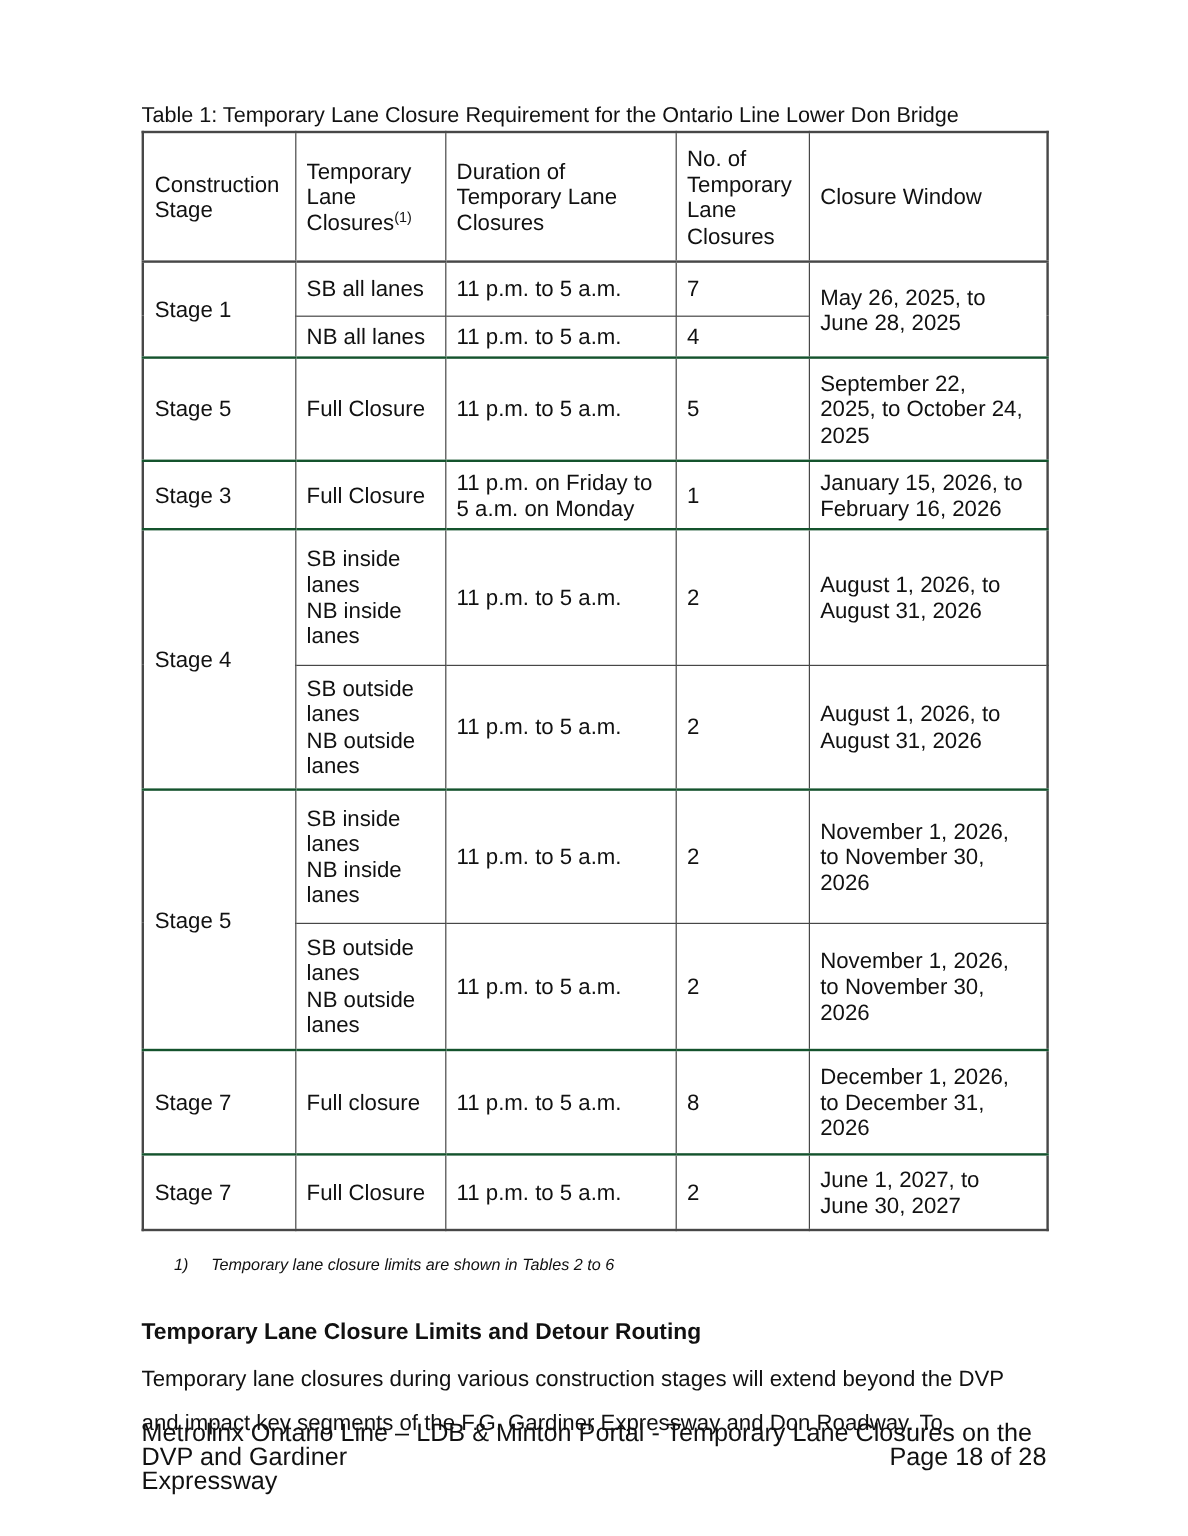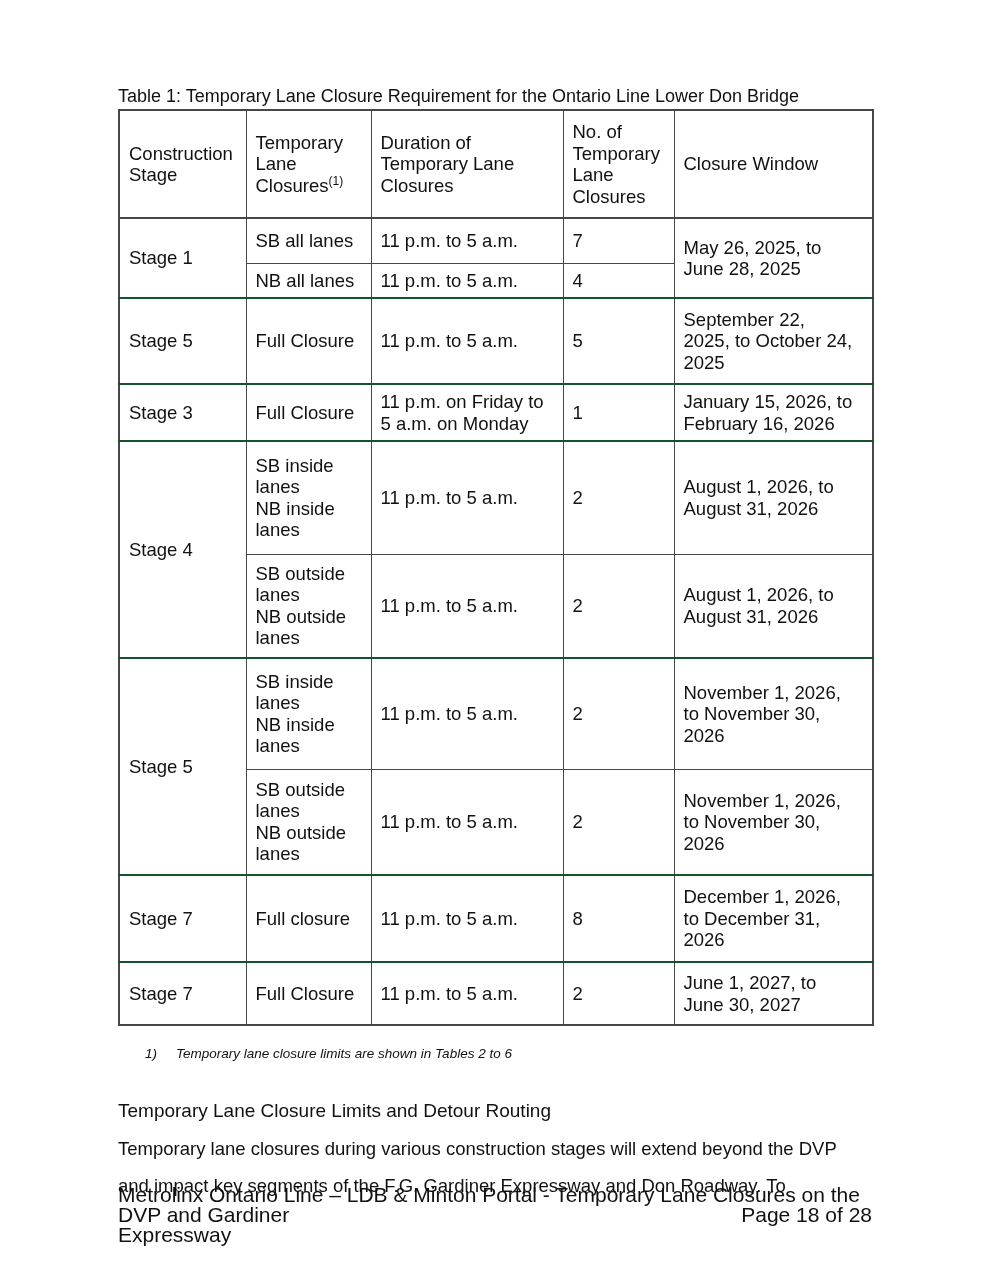--- a/index.html
+++ b/index.html
@@ -52,21 +52,21 @@
     font-size: 13.5px;
     font-style: italic;
     display: flex;
   }
   .footnote .marker { width: 31px; }
   .section-heading {
     position: absolute;
     left: 118px;
     top: 1100px;
     font-size: 19px;
-    font-weight: normal;
+    font-weight: bold;
     white-space: nowrap;
   }
   .body-paragraph {
     position: absolute;
     left: 118px;
     top: 1130px;
     font-size: 18.5px;
     line-height: 37px;
     white-space: pre-line;
     width: 800px;

